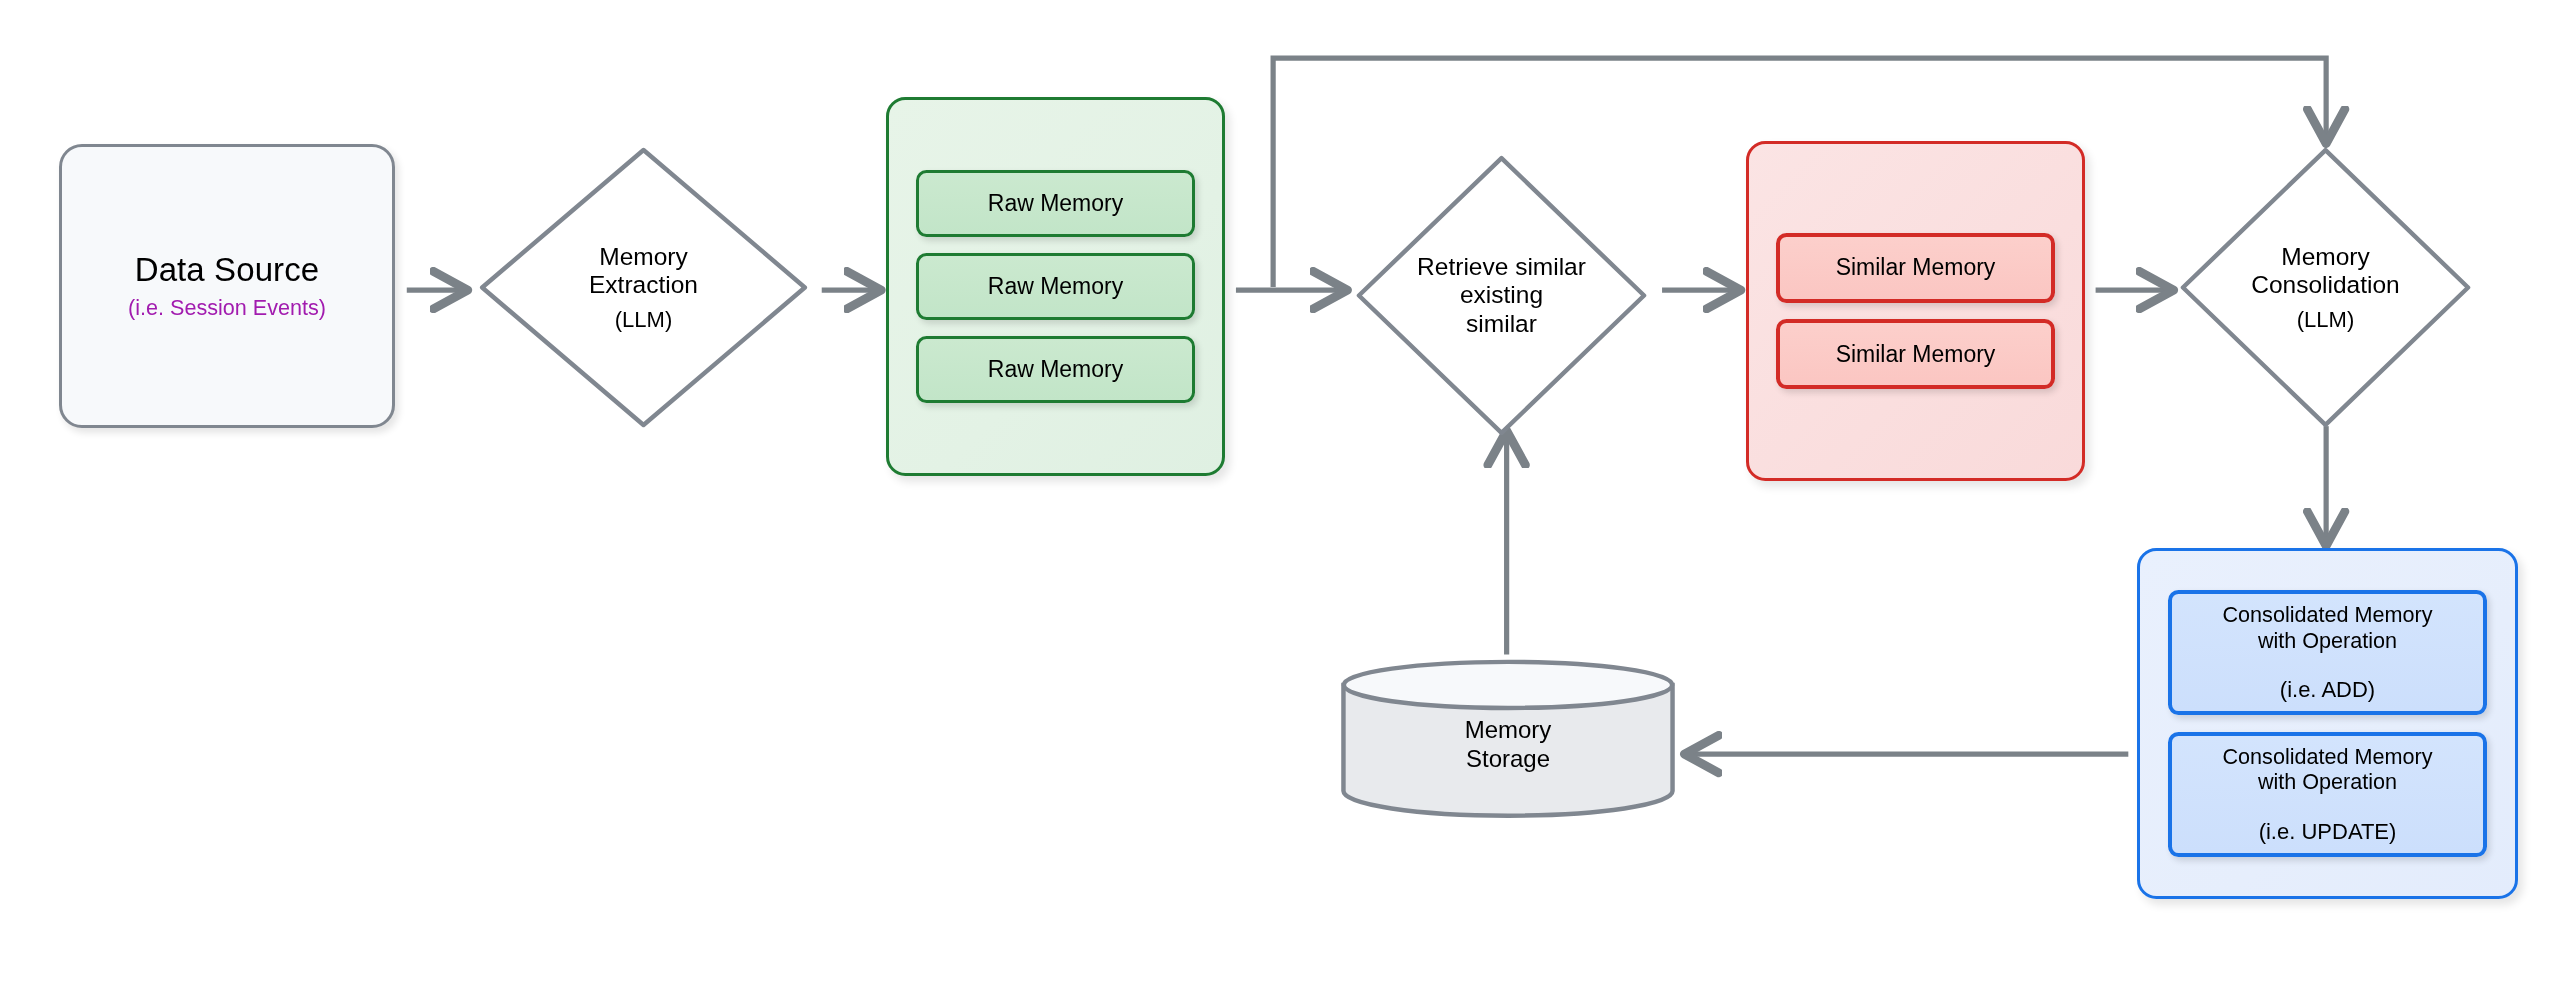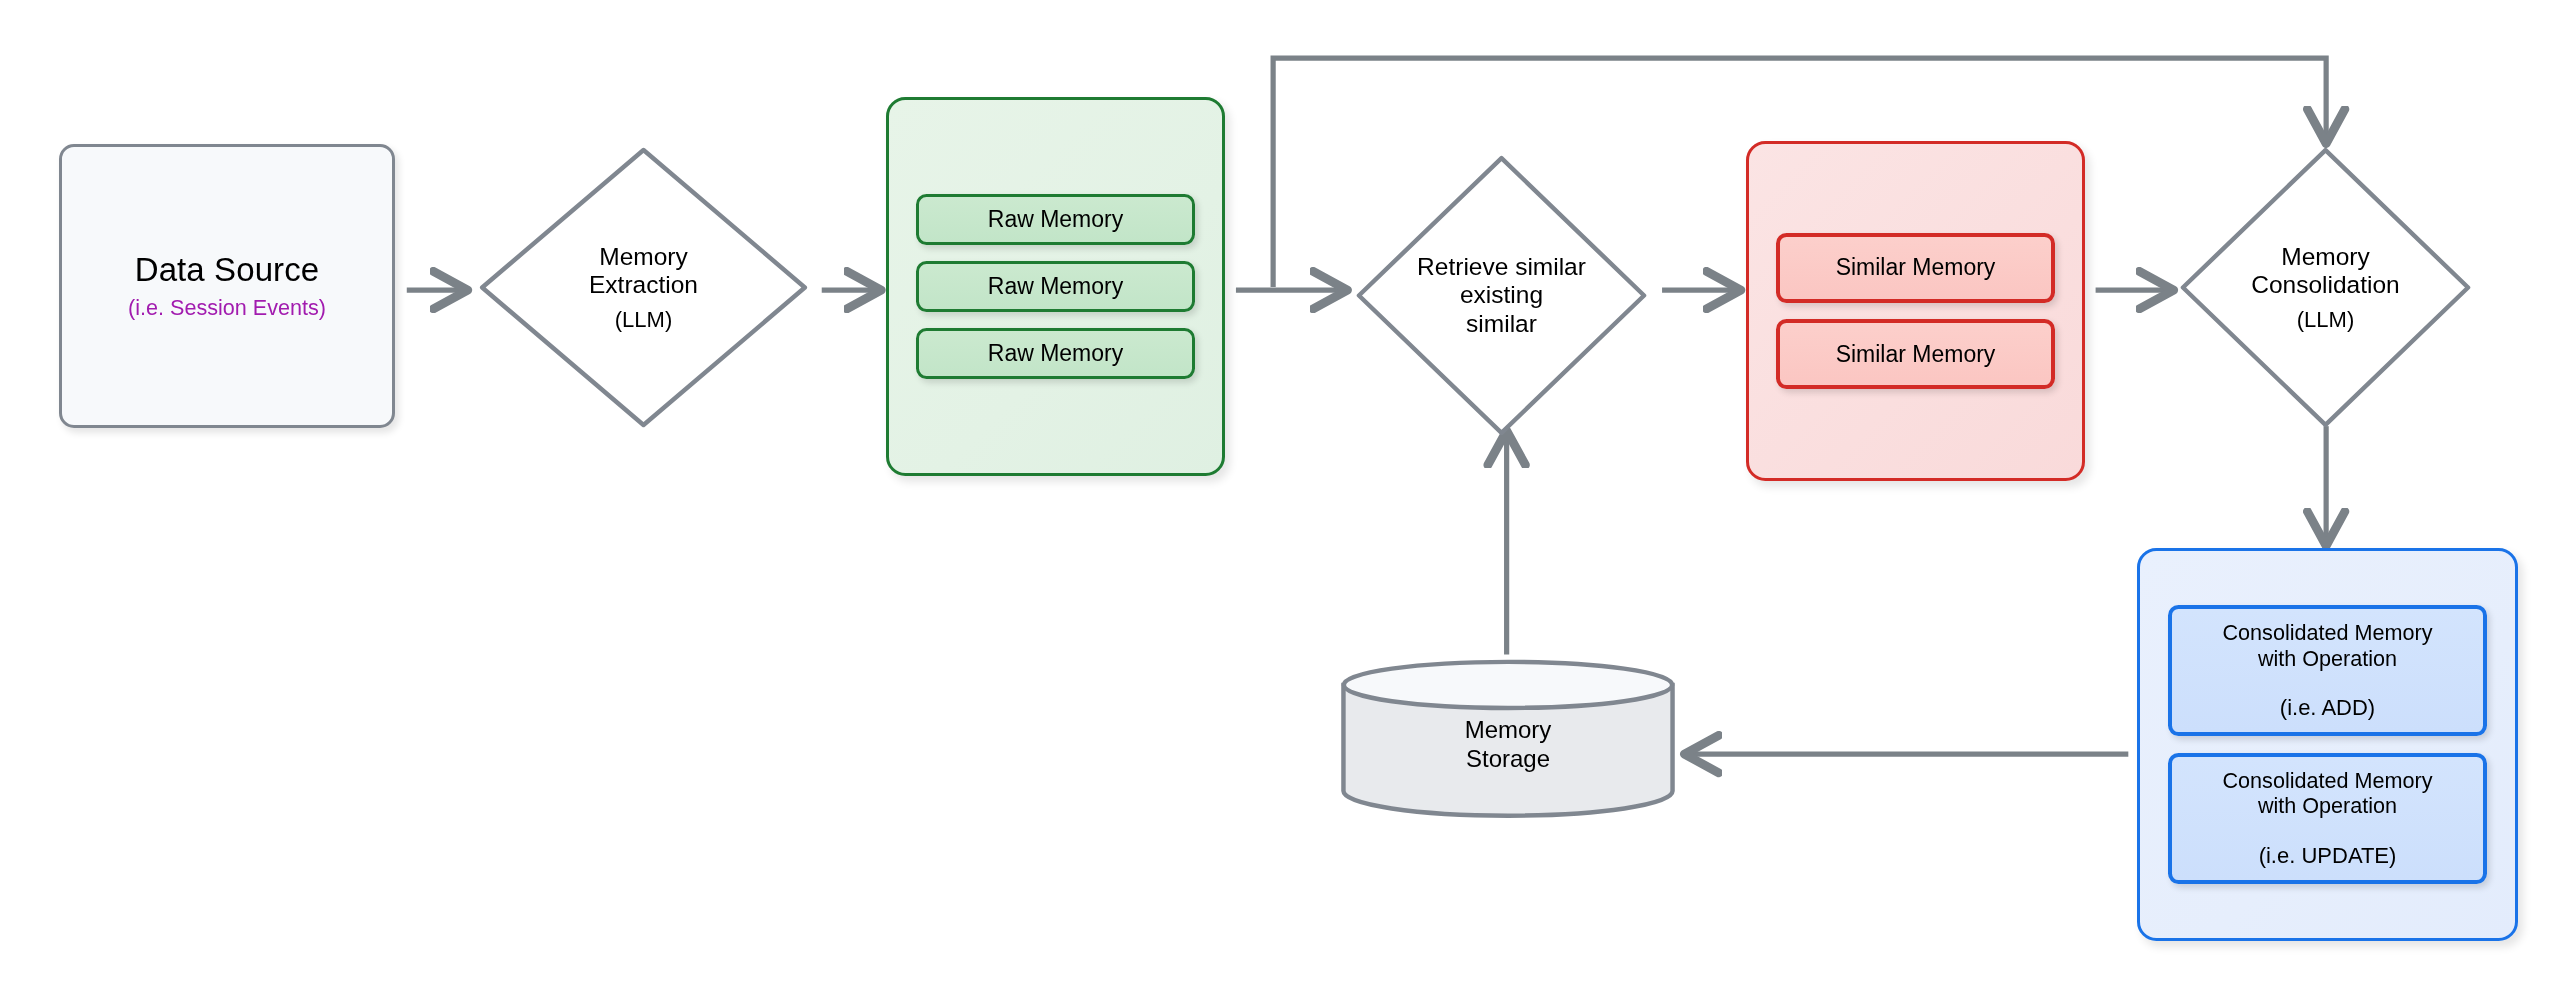--- a/index.html
+++ b/index.html
@@ -27,21 +27,21 @@
   }
 
   .node { position: absolute; box-sizing: border-box; }
 
   
   .ds-box {
     left: 59px; top: 144px;
     width: 336px; height: 284px;
     background: #f7f9fb;
     border: 3.7px solid #808790;
-    border-radius: 15px;
+    border-radius: 23px;
     display: flex;
     flex-direction: column;
     align-items: center;
     justify-content: center;
     box-shadow: 3.7px 4.5px 7.4px rgba(0,0,0,0.10);
   }
   .ds-title { font-size: 33px; color: #000; letter-spacing: 0.1px; }
   .ds-sub   { font-size: 21.6px; color: #a21caf; margin-top: 6px; }
 
   
@@ -85,21 +85,21 @@
   
   .grp-green {
     left: 886px; top: 97px;
     width: 339px; height: 379px;
     background: linear-gradient(135deg,#e7f4e8 0%, #e3f2e5 60%, #dff0e2 100%);
     border: 3px solid #1e7b32;
     gap: 16.4px;
     padding: 21px 27px;
   }
   .chip-green {
-    height: 51px;
+    height: 67px;
     background: linear-gradient(180deg,#cbe9cf 0%,#c2e5c8 100%);
     border: 3.7px solid #1e7b32;
     font-size: 23px;
   }
 
   
   .grp-red {
     left: 1746px; top: 141px;
     width: 339px; height: 340px;
     background: linear-gradient(135deg,#fbe4e4 0%, #fadede 60%, #f9dada 100%);
@@ -110,21 +110,21 @@
   .chip-red {
     height: 70px;
     background: linear-gradient(180deg,#fccfcb 0%,#fbc6c2 100%);
     border: 4.5px solid #d32b26;
     font-size: 23px;
   }
 
   
   .grp-blue {
     left: 2137px; top: 548px;
-    width: 381px; height: 393px;
+    width: 381px; height: 351px;
     background: linear-gradient(135deg,#e9f0fd 0%, #e6eefc 60%, #e3ecfc 100%);
     border: 3px solid #1a73e8;
     gap: 16.4px;
     padding: 39px 28px;
   }
   .chip-blue {
     height: 131px;
     background: linear-gradient(180deg,#d3e4fd 0%,#ccdffc 100%);
     border: 4.5px solid #1a73e8;
     font-size: 21.6px;

